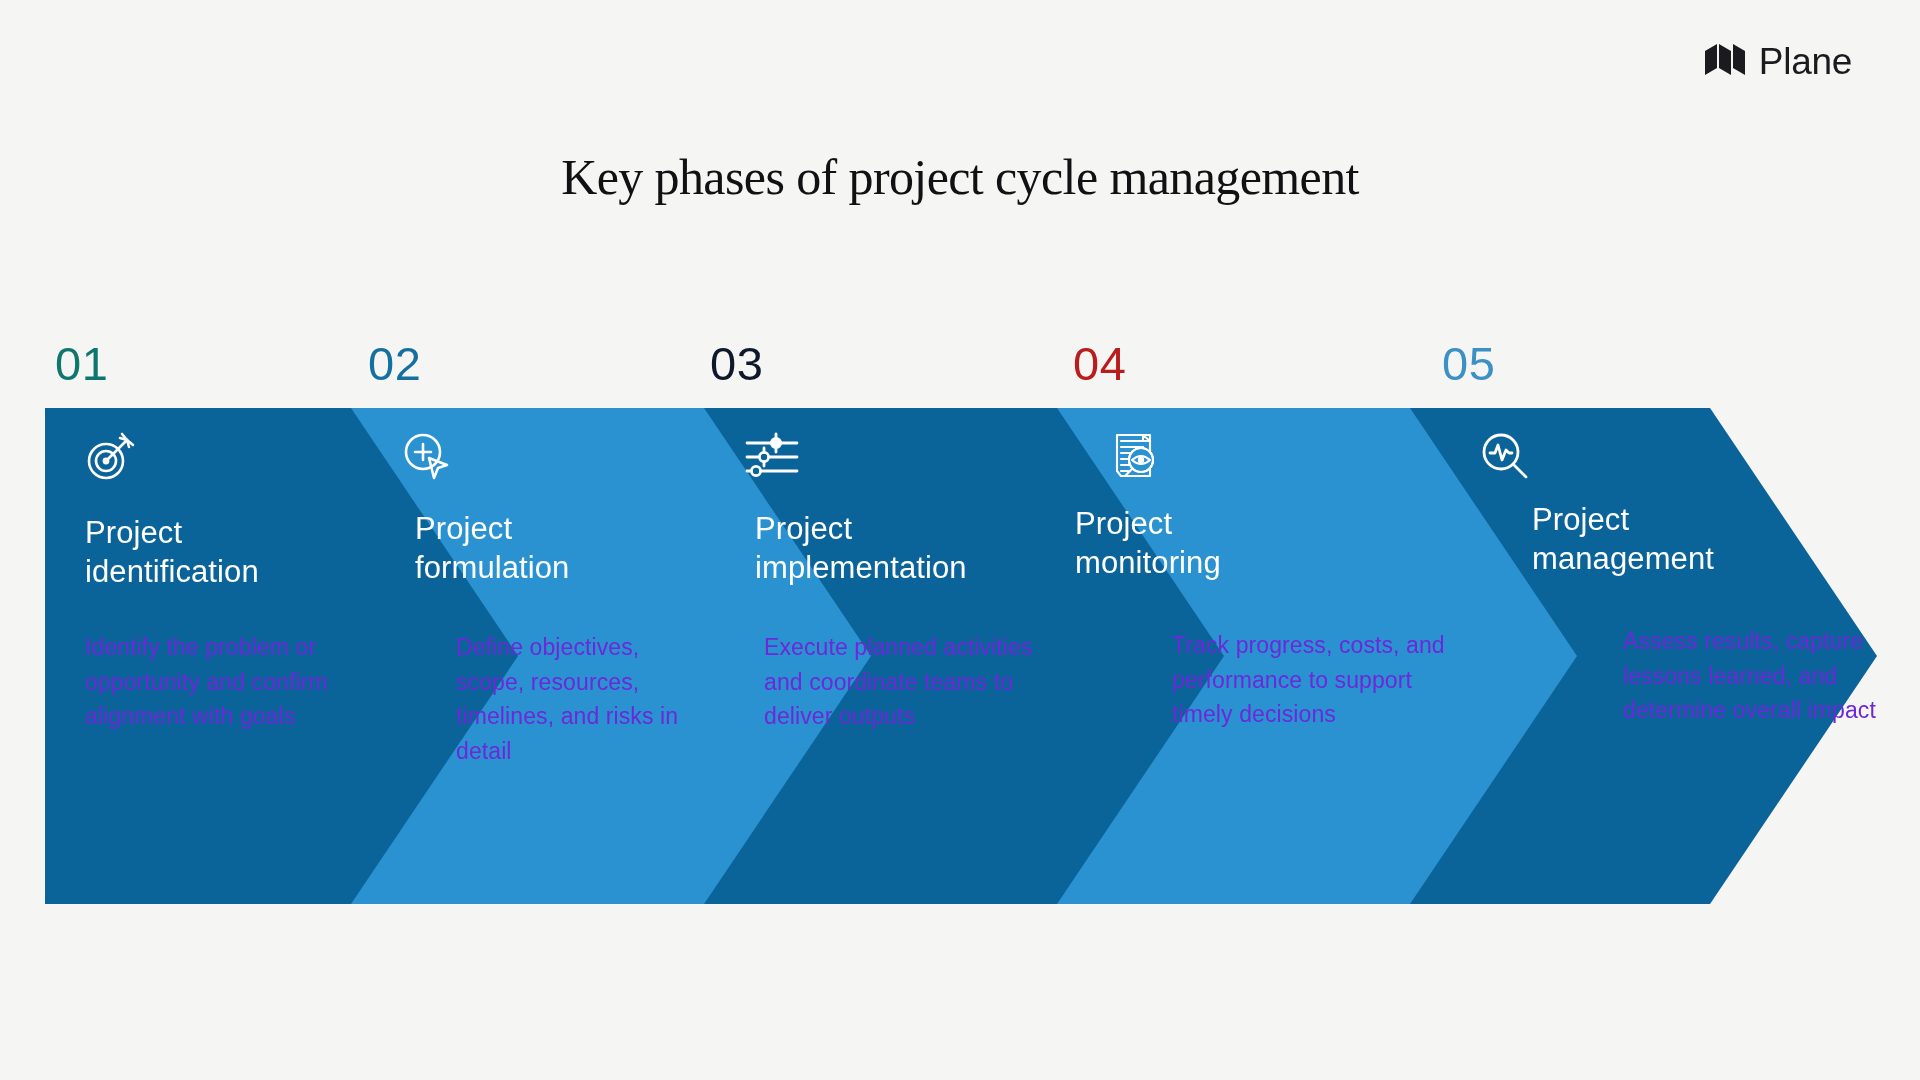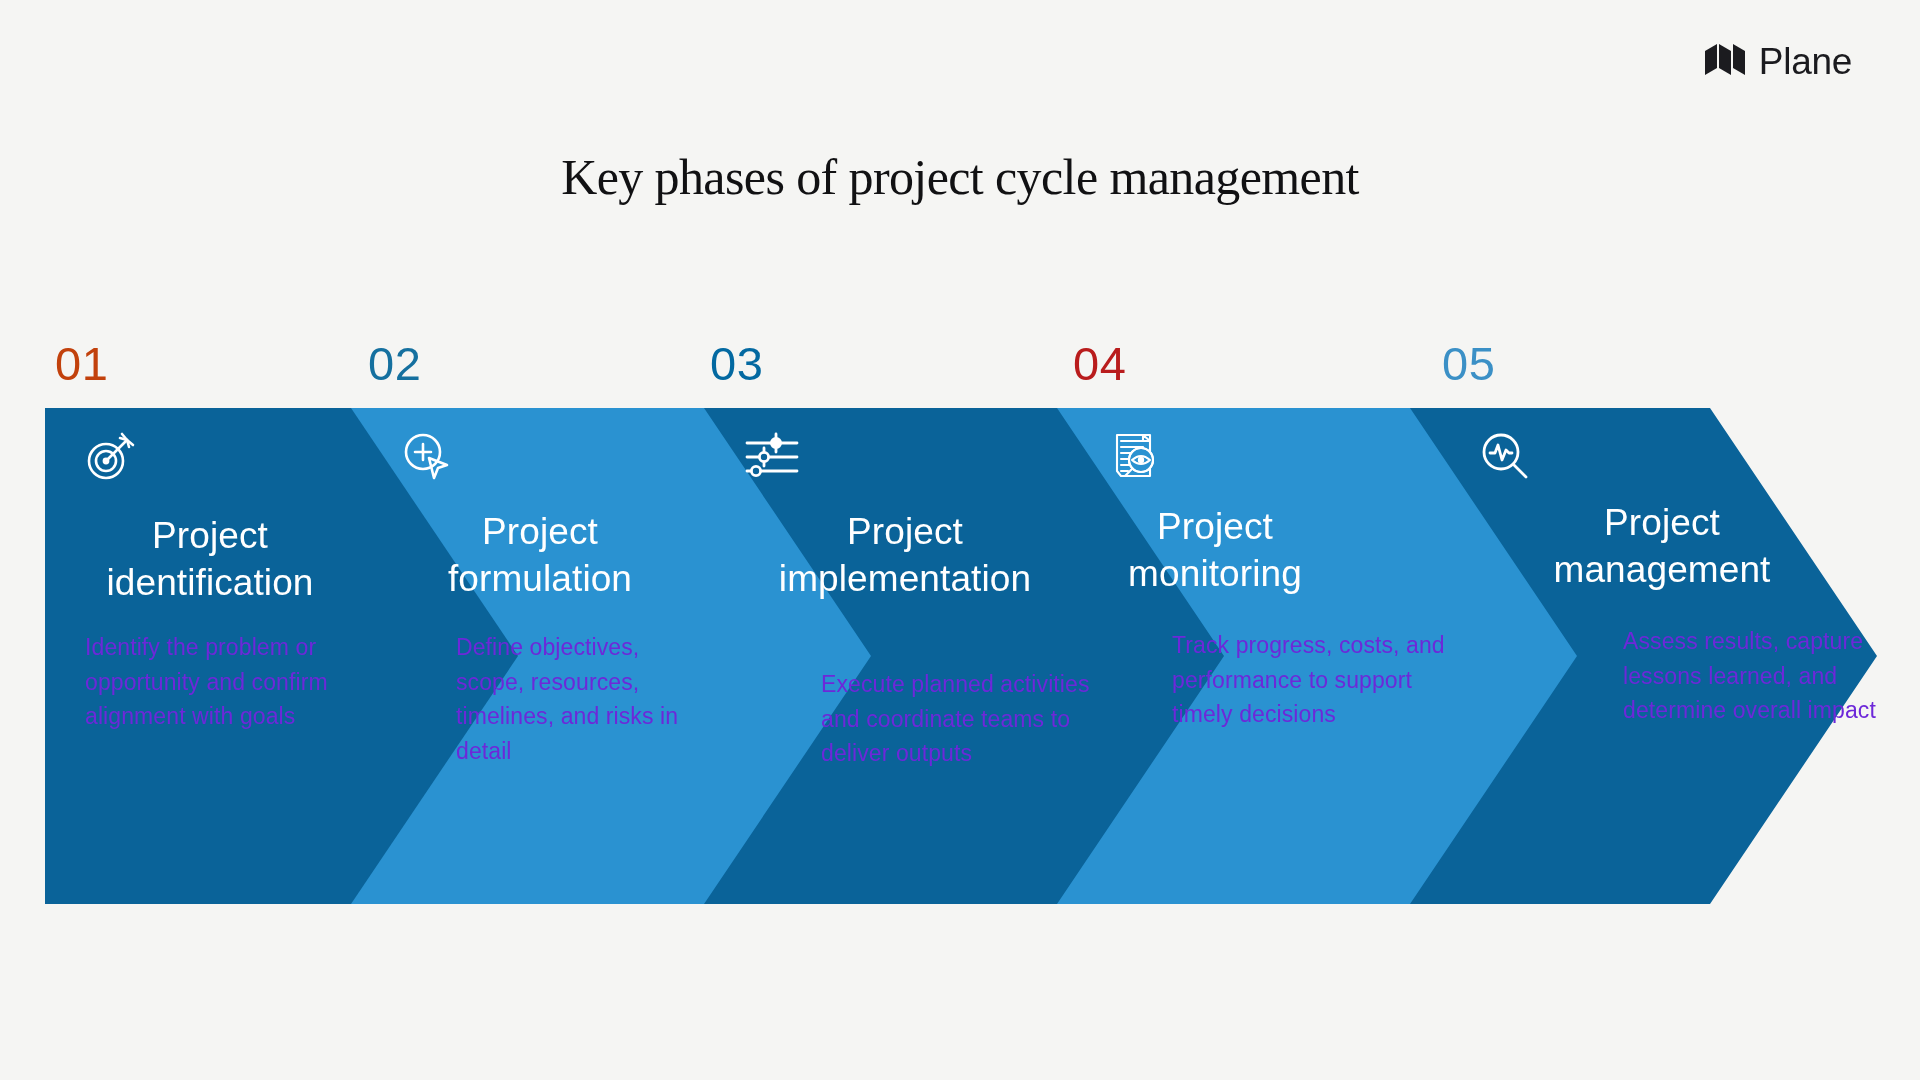--- a/index.html
+++ b/index.html
@@ -77,26 +77,25 @@
   .seg-text {
     position: absolute;
     top: 0;
   }
   .seg-icon {
     position: absolute;
     top: 22px;
   }
   .seg-title {
     position: absolute;
-    font-size: 37px;
+    font-size: 31px;
     font-weight: 400;
     color: #ffffff;
     line-height: 1.26;
     letter-spacing: 0.1px;
-    text-align: center;
   }
   .seg-desc {
     position: absolute;
     font-size: 23px;
     font-weight: 400;
     color: #6d28d9;
     line-height: 1.50;
     letter-spacing: 0.1px;
   }
 </style>
@@ -110,23 +109,23 @@
       <path d="M16 2 L28 9 L28 33 L16 26 Z" fill="#1b1b1f"></path>
       <path d="M30 2 L42 9 L42 33 L30 26 Z" fill="#1b1b1f"></path>
     </svg>
   </span>
   <span class="brand-name">Plane</span>
 </div>
 
 <div class="page-title">Key phases of project cycle management</div>
 
 <div class="numbers">
-  <span class="num" style="left:55px;color:#c2410c;">01</span>
+  <span class="num" style="left:55px;color:#0f766e;">01</span>
   <span class="num" style="left:368px;color:#15709f;">02</span>
-  <span class="num" style="left:710px;color:#0369a1;">03</span>
+  <span class="num" style="left:710px;color:#0f172a;">03</span>
   <span class="num" style="left:1073px;color:#b91c1c;">04</span>
   <span class="num" style="left:1442px;color:#3b90c6;">05</span>
 </div>
 
 <div class="band">
   <svg width="1920" height="496" viewBox="0 0 1920 496" aria-hidden="true">
 
     <polygon points="1396,0 1710,0 1877,248 1710,496 1396,496 1563,248" fill="#0a6399"></polygon>
 
     <polygon points="1043,0 1410,0 1577,248 1410,496 1043,496 1210,248" fill="#2a92d1"></polygon>
@@ -181,21 +180,21 @@
         <path d="M2 41 H6 M16 41 H52"></path>
         <circle cx="11" cy="41" r="4.6" fill="none"></circle>
         <path d="M31 4 V8 M31 18 V22"></path>
         <path d="M19 18 V22 M19 32 V36"></path>
       </svg>
     </span>
     <span class="seg-title" style="left:755px; top:101px; width:300px;">
       <span>Project</span><br>
       <span>implementation</span>
     </span>
-    <span class="seg-desc" style="left:821px; top:222px; width:272px;margin-top:37px;">Execute planned activities and coordinate teams to deliver outputs</span>
+    <span class="seg-desc" style="left:764px; top:222px; width:272px;">Execute planned activities and coordinate teams to deliver outputs</span>
   </div>
 
   <div class="seg-text">
     <span class="seg-icon" style="left:1110px;">
       <svg width="54" height="54" viewBox="0 0 54 54" fill="none" stroke="#ffffff" stroke-width="2.1" stroke-linecap="round" stroke-linejoin="round">
         <path d="M7 5 H40 V46 H11 L7 41 Z"></path>
         <path d="M11 11 H33 M11 17 H33 M11 23 H26 M11 29 H22 M11 35 H20 M11 41 H18"></path>
         <path d="M33 5 L40 11 H33 Z"></path>
         <circle cx="31" cy="30" r="12" fill="#2a92d1"></circle>
         <circle cx="31" cy="30" r="12"></circle>

